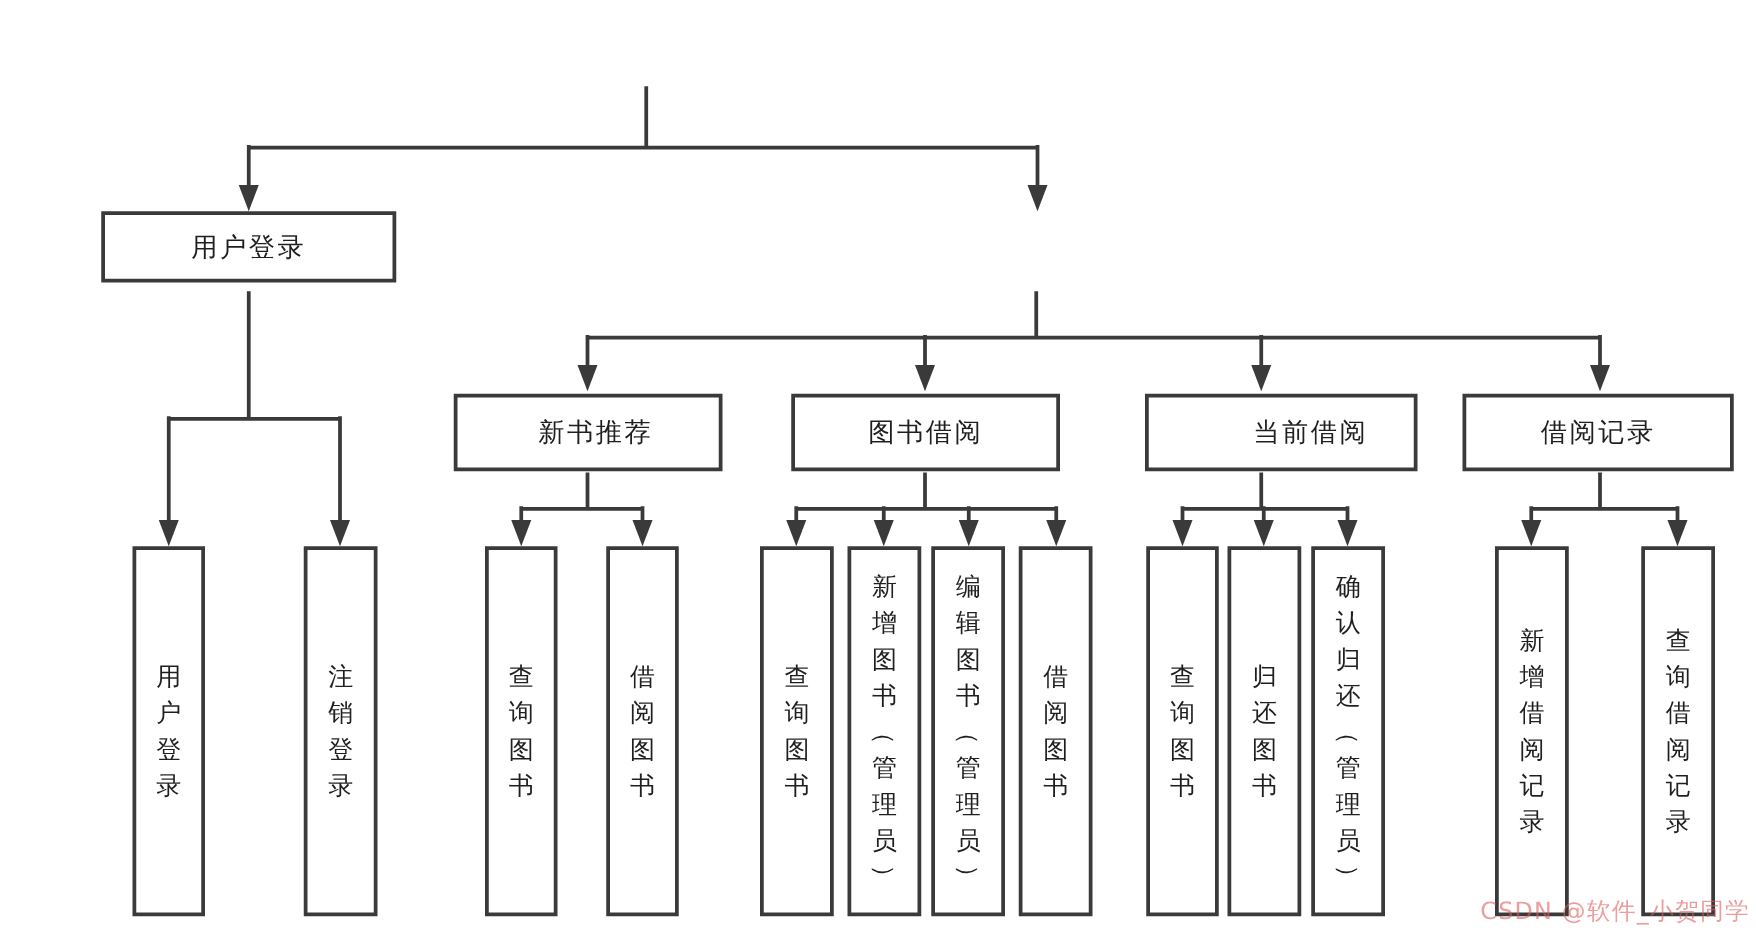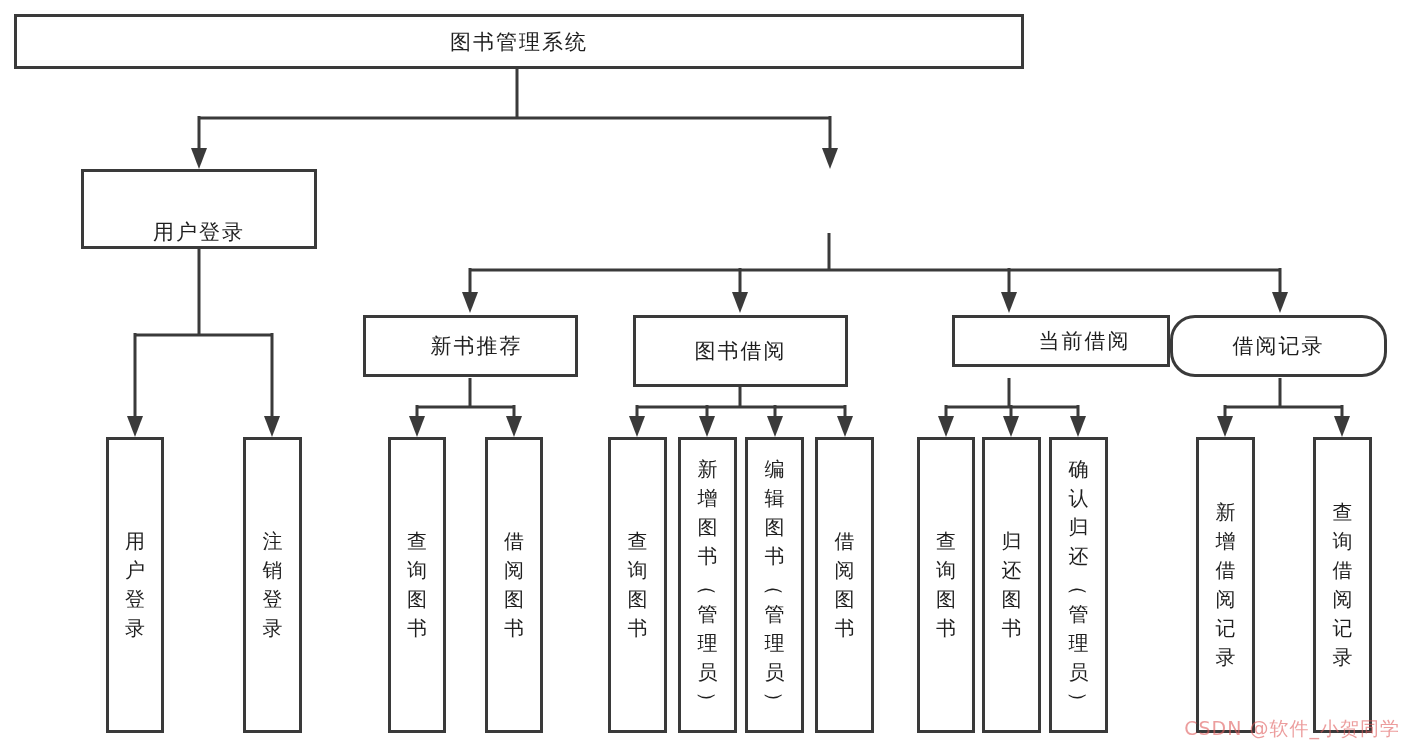--- a/index.html
+++ b/index.html
@@ -67,38 +67,35 @@
         <polygon points="767,416 783,416 775,437"></polygon>
         <polygon points="837,416 853,416 845,437"></polygon>
         <polygon points="938,416 954,416 946,437"></polygon>
         <polygon points="1003,416 1019,416 1011,437"></polygon>
         <polygon points="1070,416 1086,416 1078,437"></polygon>
         <polygon points="1217,416 1233,416 1225,437"></polygon>
         <polygon points="1334,416 1350,416 1342,437"></polygon>
       </g>
   </svg>
 
-  <div class="node h" style="left:14px;top:14px;width:1010px;height:55px;">
-    <span>图书管理系统</span>
-  </div>
-
-  <div class="node h" style="left:81px;top:169px;width:236px;height:80px;align-items:flex-end;">
+
+  <div class="node h" style="left:81px;top:169px;width:236px;height:57px;">
     <span>用户登录</span>
   </div>
 
   <div class="node h" style="left:363px;top:315px;width:215px;height:62px;padding-left:12px;">
     <span>新书推荐</span>
   </div>
-  <div class="node h" style="left:633px;top:315px;width:215px;height:72px;">
+  <div class="node h" style="left:633px;top:315px;width:215px;height:62px;">
     <span>图书借阅</span>
   </div>
-  <div class="node h" style="left:952px;top:315px;width:218px;height:52px;padding-left:47px;">
+  <div class="node h" style="left:916px;top:315px;width:218px;height:62px;padding-left:47px;">
     <span>当前借阅</span>
   </div>
-  <div class="node h" style="left:1170px;top:315px;width:217px;height:62px;border-radius:25px;">
+  <div class="node h" style="left:1170px;top:315px;width:217px;height:62px;">
     <span>借阅记录</span>
   </div>
 
   <div class="node v" style="left:106px;top:437px;width:58px;height:296px;">
     <span class="lbl">
         <span>用</span>
         <span>户</span>
         <span>登</span>
         <span>录</span>
       </span>

